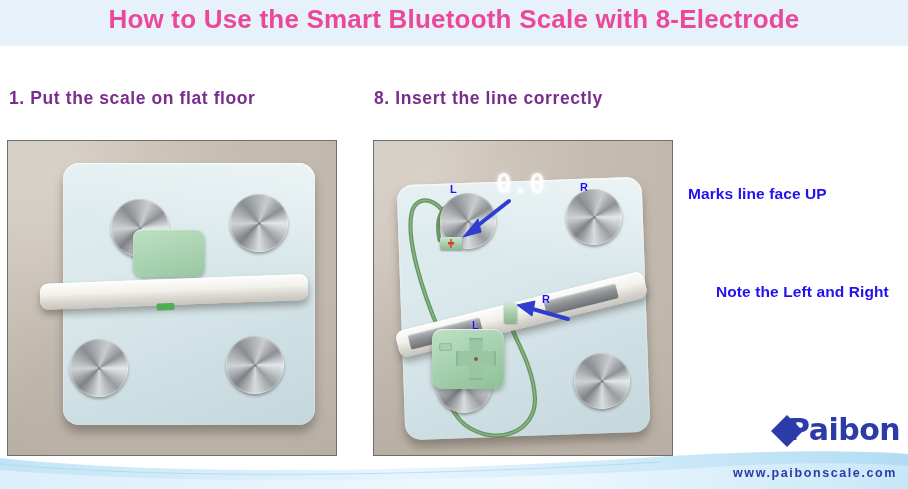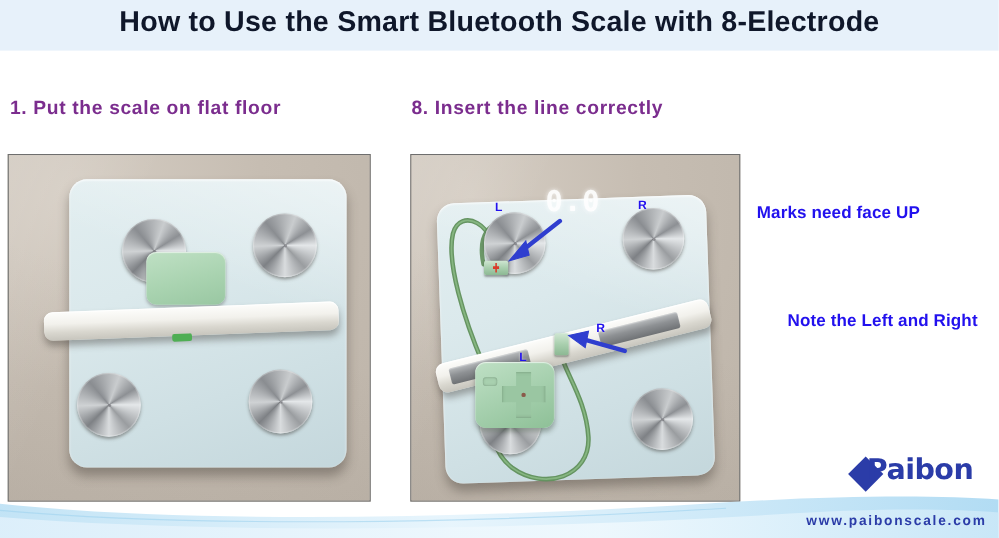--- a/index.html
+++ b/index.html
@@ -19,21 +19,21 @@
     position: absolute; left: 0; top: 0;
     width: 908px; height: 46px;
     background: #e7f1fa;
   }
   #page-title {
     position: absolute; left: 0; top: 4px;
     width: 908px;
     text-align: center;
     font-size: 26px;
     font-weight: bold;
-    color: #0f172a;
+    color: #ec4899;
     letter-spacing: 0.2px;
     white-space: nowrap;
   }
 
   
   .step-label {
     position: absolute;
     font-size: 17.5px;
     font-weight: bold;
     color: #7b2d8e;
@@ -248,21 +248,21 @@
   #logo-block{
     position:absolute; left:770px; top:410px;
     width:132px; height:42px;
   }
   #logo-mark{
     position:absolute; left:0; top:4px;
     width:34px; height:34px;
   }
   #logo-text{
     position:absolute; left:18px; top:2px;
-    font-size:26px;
+    font-size:30px;
     font-weight:bold;
     color:#2b3ca8;
     letter-spacing:-0.5px;
     font-family:"DejaVu Sans", sans-serif;
   }
   #website-url{
     position:absolute; left:733px; top:466px;
     font-size:12.5px;
     font-weight:bold;
     color:#2b3ca8;
@@ -342,21 +342,21 @@
   </svg>
 
   <svg class="arrow-svg" id="arrow-mid" width="56" height="26" viewBox="0 0 56 26">
     <g stroke="#2f3ecf" fill="#2f3ecf">
       <line x1="54" y1="20" x2="15" y2="9" stroke-width="4" stroke-linecap="round"></line>
       <polygon points="3,6 21,2 18,17"></polygon>
     </g>
   </svg>
 </div>
 
-<div class="annotation" id="annotation-1">Marks need face UP</div>
+<div class="annotation" id="annotation-1">Marks line face UP</div>
 <div class="annotation" id="annotation-2">Note the Left and Right</div>
 
 <div id="bottom-wave">
   <svg width="908" height="47" viewBox="0 0 908 47" preserveAspectRatio="none">
     <defs>
       <linearGradient id="wg1" x1="0" y1="0" x2="1" y2="0">
         <stop offset="0%" stop-color="#bfe2f5" stop-opacity=".95"></stop>
         <stop offset="45%" stop-color="#e3f3fc" stop-opacity=".85"></stop>
         <stop offset="100%" stop-color="#a9d8f2" stop-opacity=".9"></stop>
       </linearGradient>

